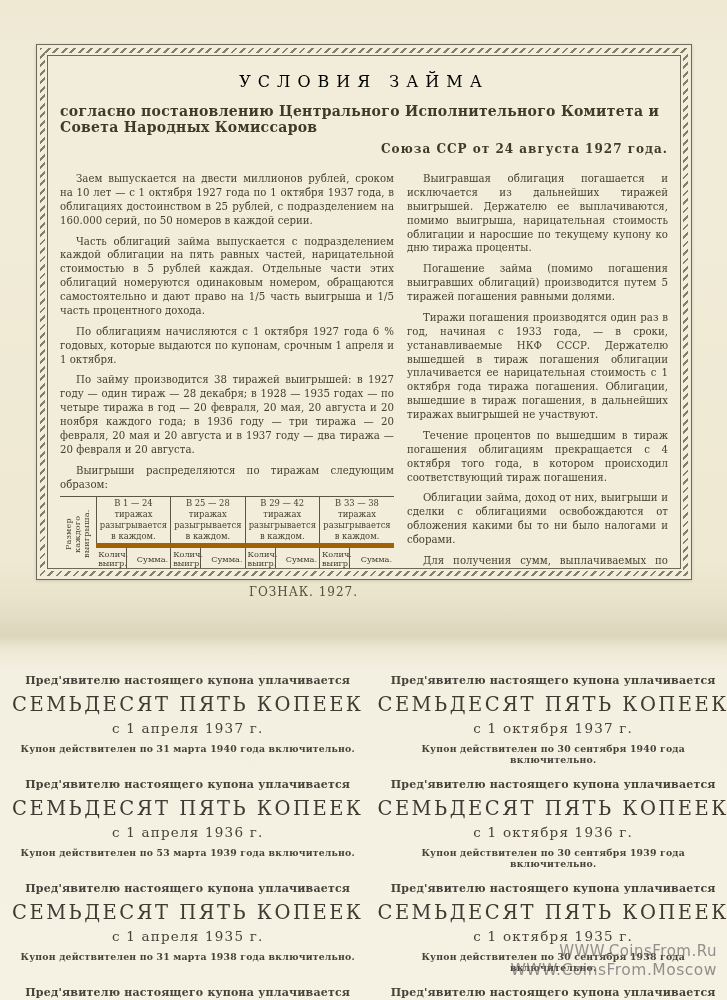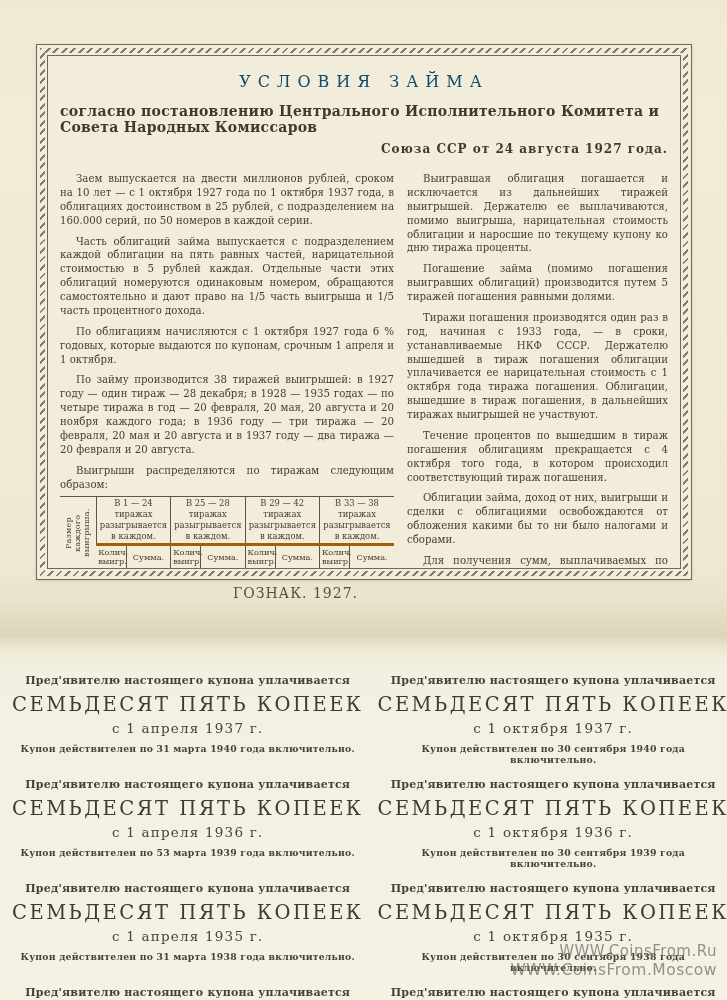--- a/index.html
+++ b/index.html
@@ -38,21 +38,21 @@
   .doc-inner {
     height: 100%;
     border: 1px solid #6f685a;
     padding: 10px 12px 6px;
     overflow: hidden;
   }
   .doc-title {
     text-align: center;
     font-size: 16px; font-weight: normal;
     letter-spacing: 7px;
-    color: #0c4a6e;
+    color: #000000;
     margin: 6px 0 12px;
   }
   .doc-subtitle {
     text-align: left; font-weight: bold;
     font-size: 14px; color: #3e3a2c;
     margin-bottom: 7px; letter-spacing: .3px;
   }
   .doc-subtitle2 {
     text-align: right; font-weight: bold;
     font-size: 12px; color: #3e3a2c;
@@ -78,33 +78,33 @@
     margin-top: 3px;
   }
   table.prize th, table.prize td {
     border-left: 1px solid #5c5647;
     padding: 1px 2px;
     font-weight: normal;
     text-align: center;
   }
   table.prize th:first-child, table.prize td:first-child { border-left: none; }
   th.ghead { font-size: 8.4px; text-align: center; line-height: 1.3; padding: 3px 1px; }
-  tr.subhead th { border-top: 3px solid #a16207; text-align: center; line-height: 1.15; padding: 2px 2px 3px; }
+  tr.subhead th { border-top: 5px solid #a16207; text-align: right; line-height: 1.15; padding: 2px 2px 3px; }
   th.vhead { vertical-align: middle; text-align: center; }
   .vtext {
     writing-mode: vertical-rl; transform: rotate(180deg);
     font-size: 8px; line-height: 1.1; letter-spacing: .2px;
     display: inline-block; max-height: 62px; white-space: normal;
   }
   tbody td { text-align: right; line-height: 1.55; }
   tbody tr:first-child td { padding-top: 3px; }
 
   .imprint {
-    position: absolute; left: 0; top: 585px; width: 591px;
-    text-align: center; font-size: 14px; letter-spacing: 1px;
+    position: absolute; left: 8px; top: 585px; width: 591px;
+    text-align: center; font-size: 12px; letter-spacing: 1px;
     color: #55503d;
   }
 
   
   .coupons {
     position: absolute; left: 0; top: 648px; width: 727px;
     display: grid; grid-template-columns: 1fr 1fr;
     padding: 26px 12px 0; row-gap: 13px; column-gap: 14px;
   }
   .coupon { text-align: center; color: #46423a; }

